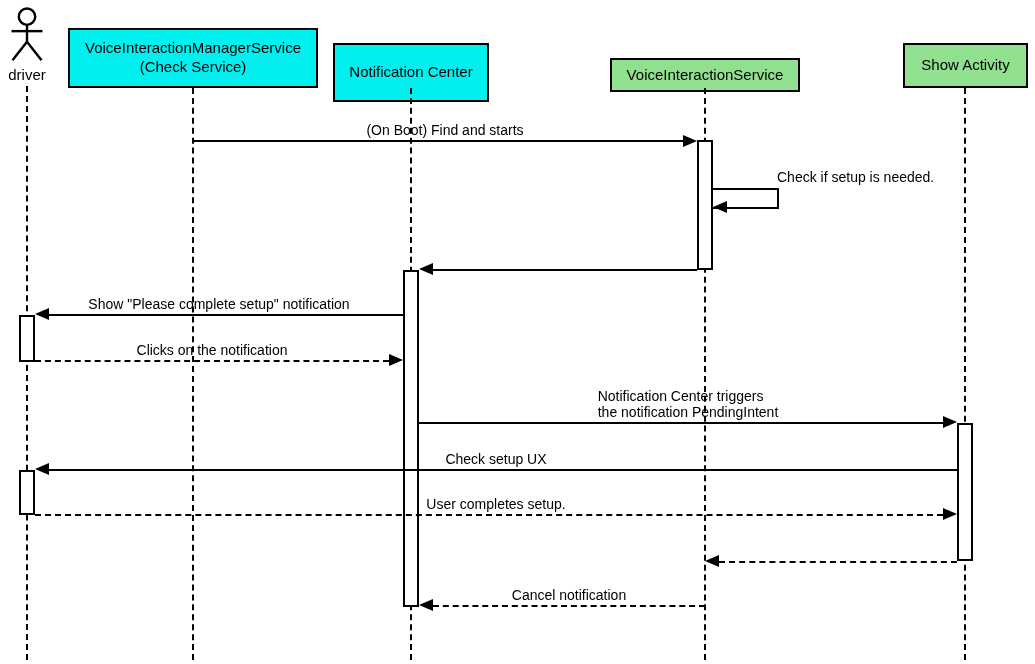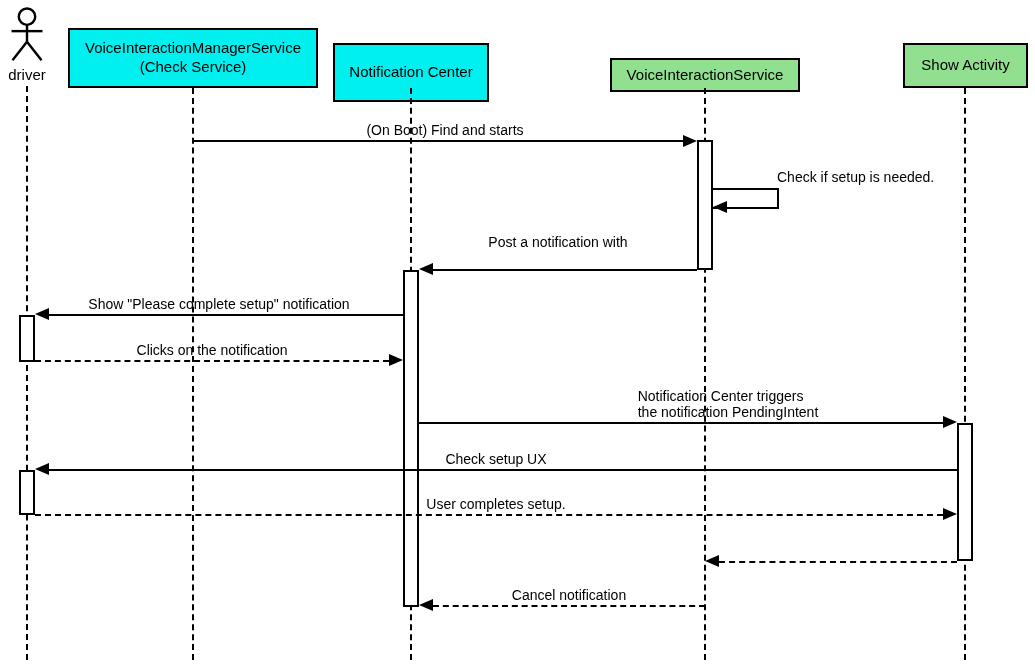--- a/index.html
+++ b/index.html
@@ -95,34 +95,33 @@
   <div class="arrowhead right" style="left:683px; top:135px;"></div>
   <div class="msg-label centered" style="left:445px; top:122px;">(On Boot) Find and starts</div>
 
   <div class="self-msg" style="left:713px; top:188px; width:66px; height:21px;"></div>
   <div class="arrowhead left" style="left:713px; top:201px;"></div>
   <div class="msg-label" style="left:731px; top:169px;margin-left:46px;">Check if setup is needed.</div>
 
   <div class="msg-line" style="left:433px; top:269px; width:264px;"></div>
   <div class="arrowhead left" style="left:419px; top:263px;"></div>
   <div class="msg-label centered block" style="left:558px; top:234px;">
-    <div>Post a notification with</div>
   </div>
 
   <div class="msg-line" style="left:49px; top:314px; width:354px;"></div>
   <div class="arrowhead left" style="left:35px; top:308px;"></div>
   <div class="msg-label centered" style="left:219px; top:296px;">Show "Please complete setup" notification</div>
 
   <div class="msg-line dashed" style="left:35px; top:360px; width:354px;"></div>
   <div class="arrowhead right" style="left:389px; top:354px;"></div>
   <div class="msg-label centered" style="left:212px; top:342px;">Clicks on the notification</div>
 
   <div class="msg-line" style="left:419px; top:422px; width:524px;"></div>
   <div class="arrowhead right" style="left:943px; top:416px;"></div>
-  <div class="msg-label centered block" style="left:728px; top:388px;">
+  <div class="msg-label centered block" style="left:688px; top:388px;">
     <div>Notification Center triggers</div>
     <div>the notification PendingIntent</div>
   </div>
 
   <div class="msg-line" style="left:49px; top:469px; width:908px;"></div>
   <div class="arrowhead left" style="left:35px; top:463px;"></div>
   <div class="msg-label centered" style="left:496px; top:451px;">Check setup UX</div>
 
   <div class="msg-line dashed" style="left:35px; top:514px; width:908px;"></div>
   <div class="arrowhead right" style="left:943px; top:508px;"></div>

